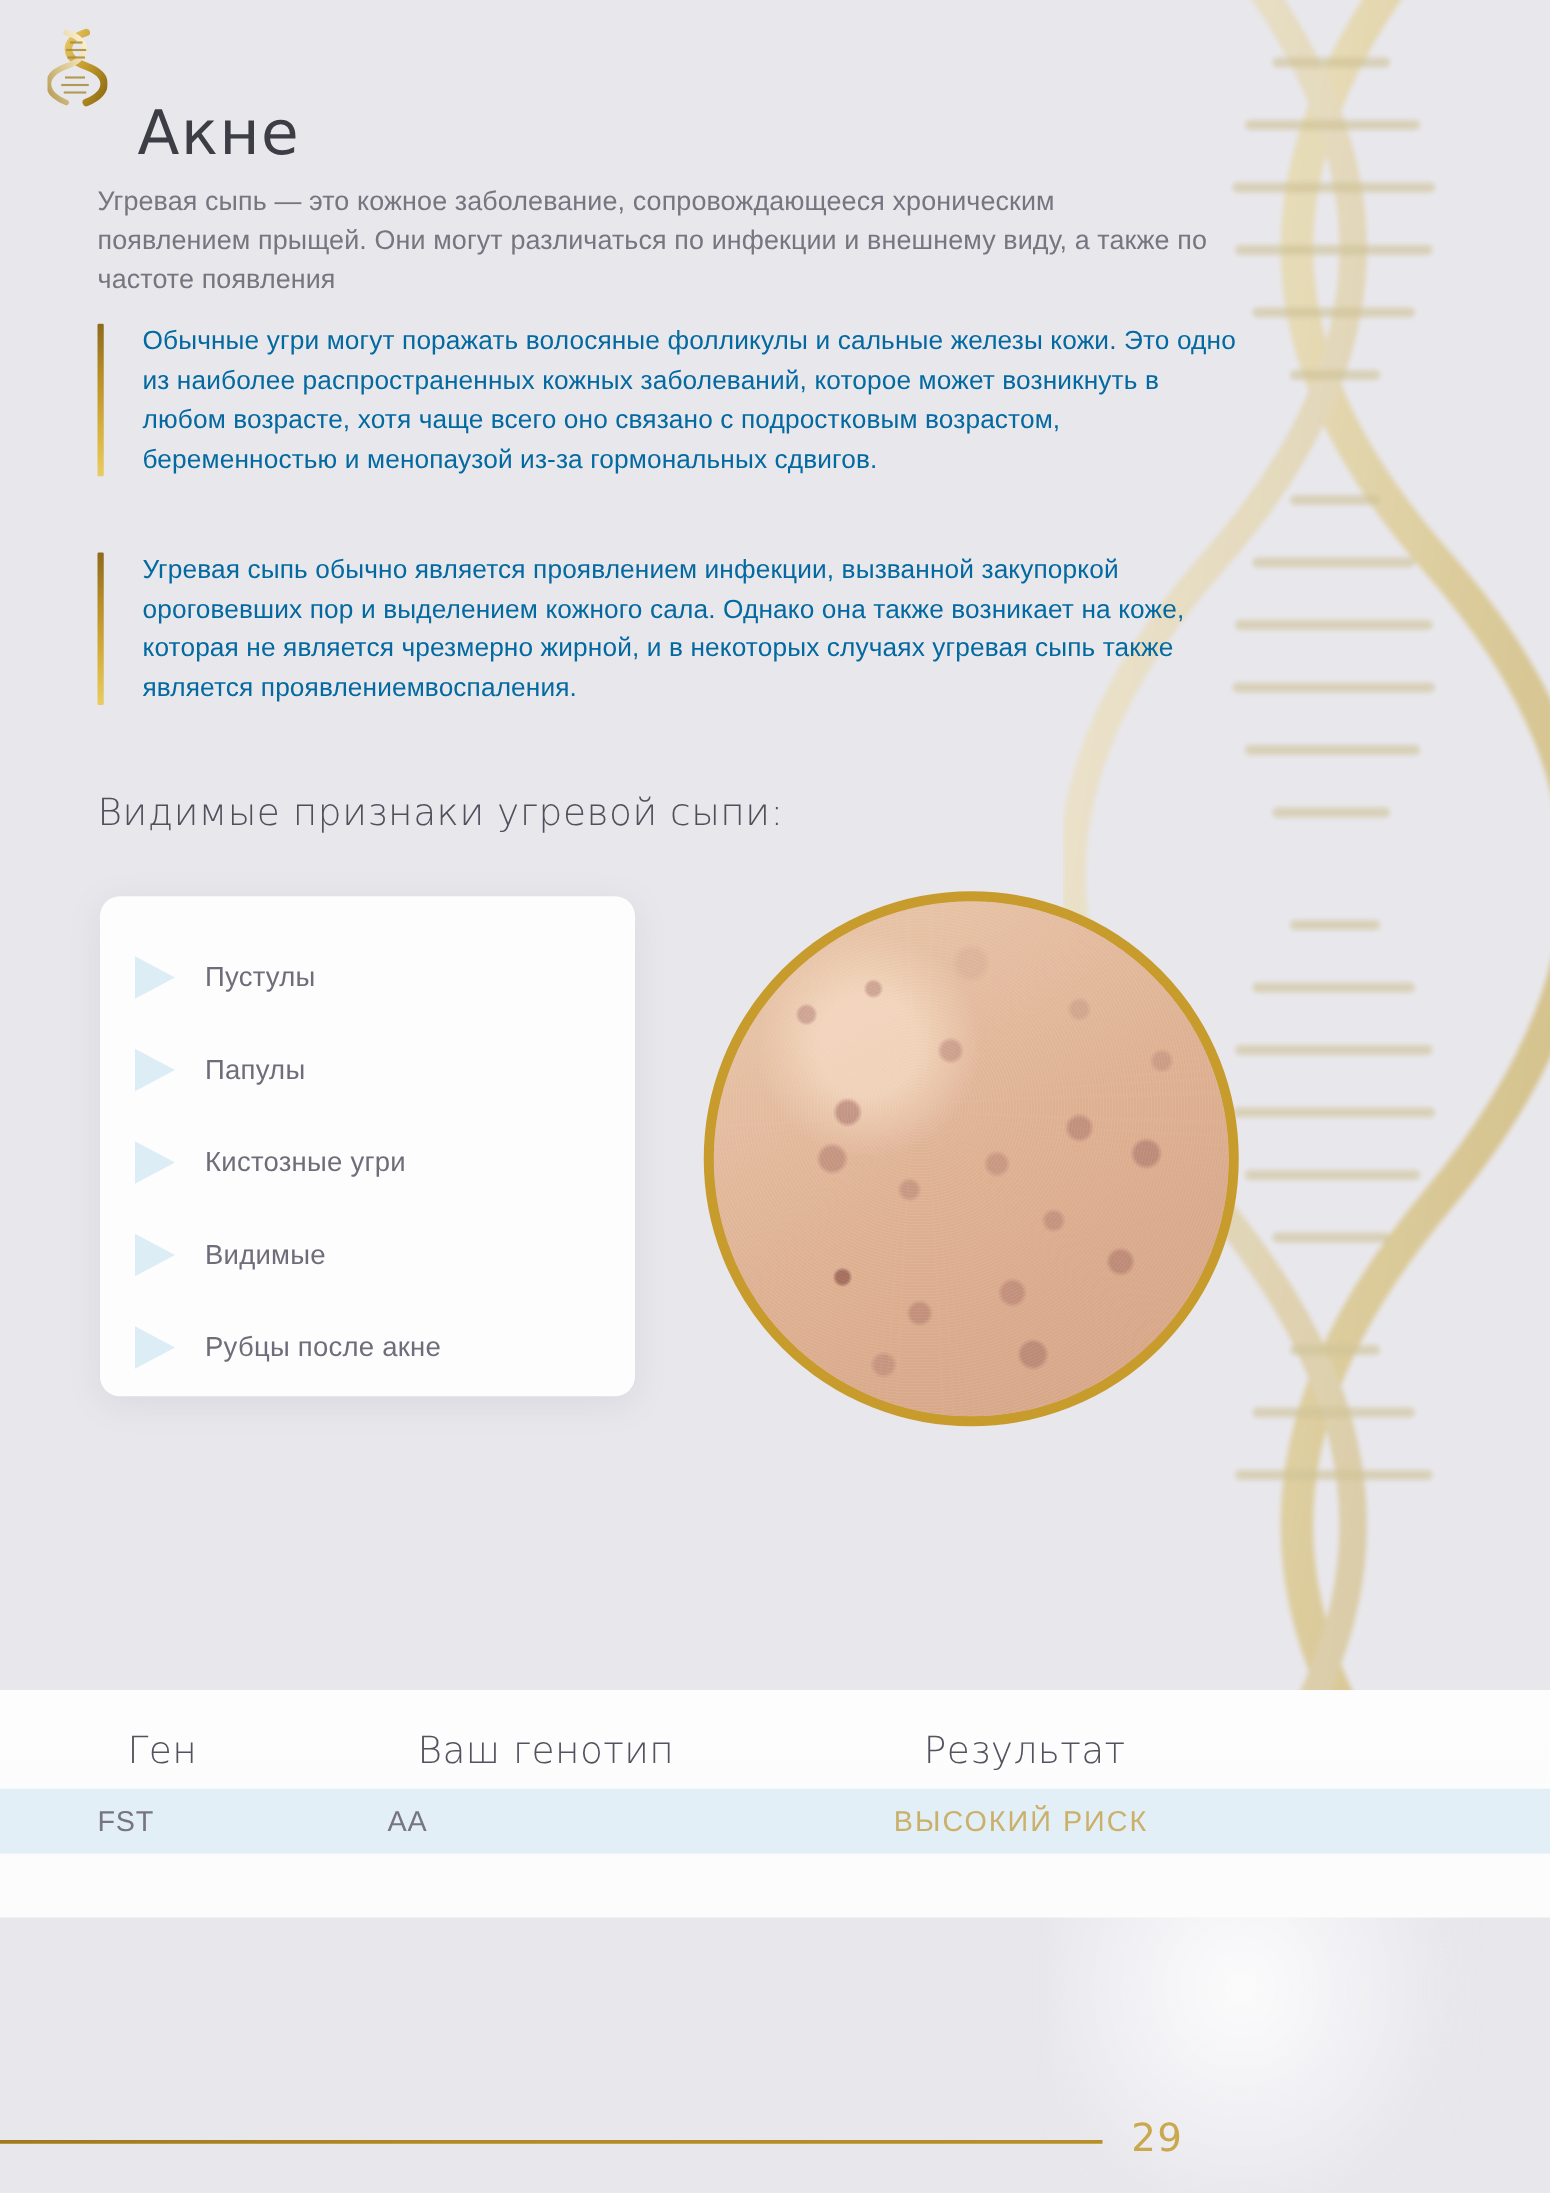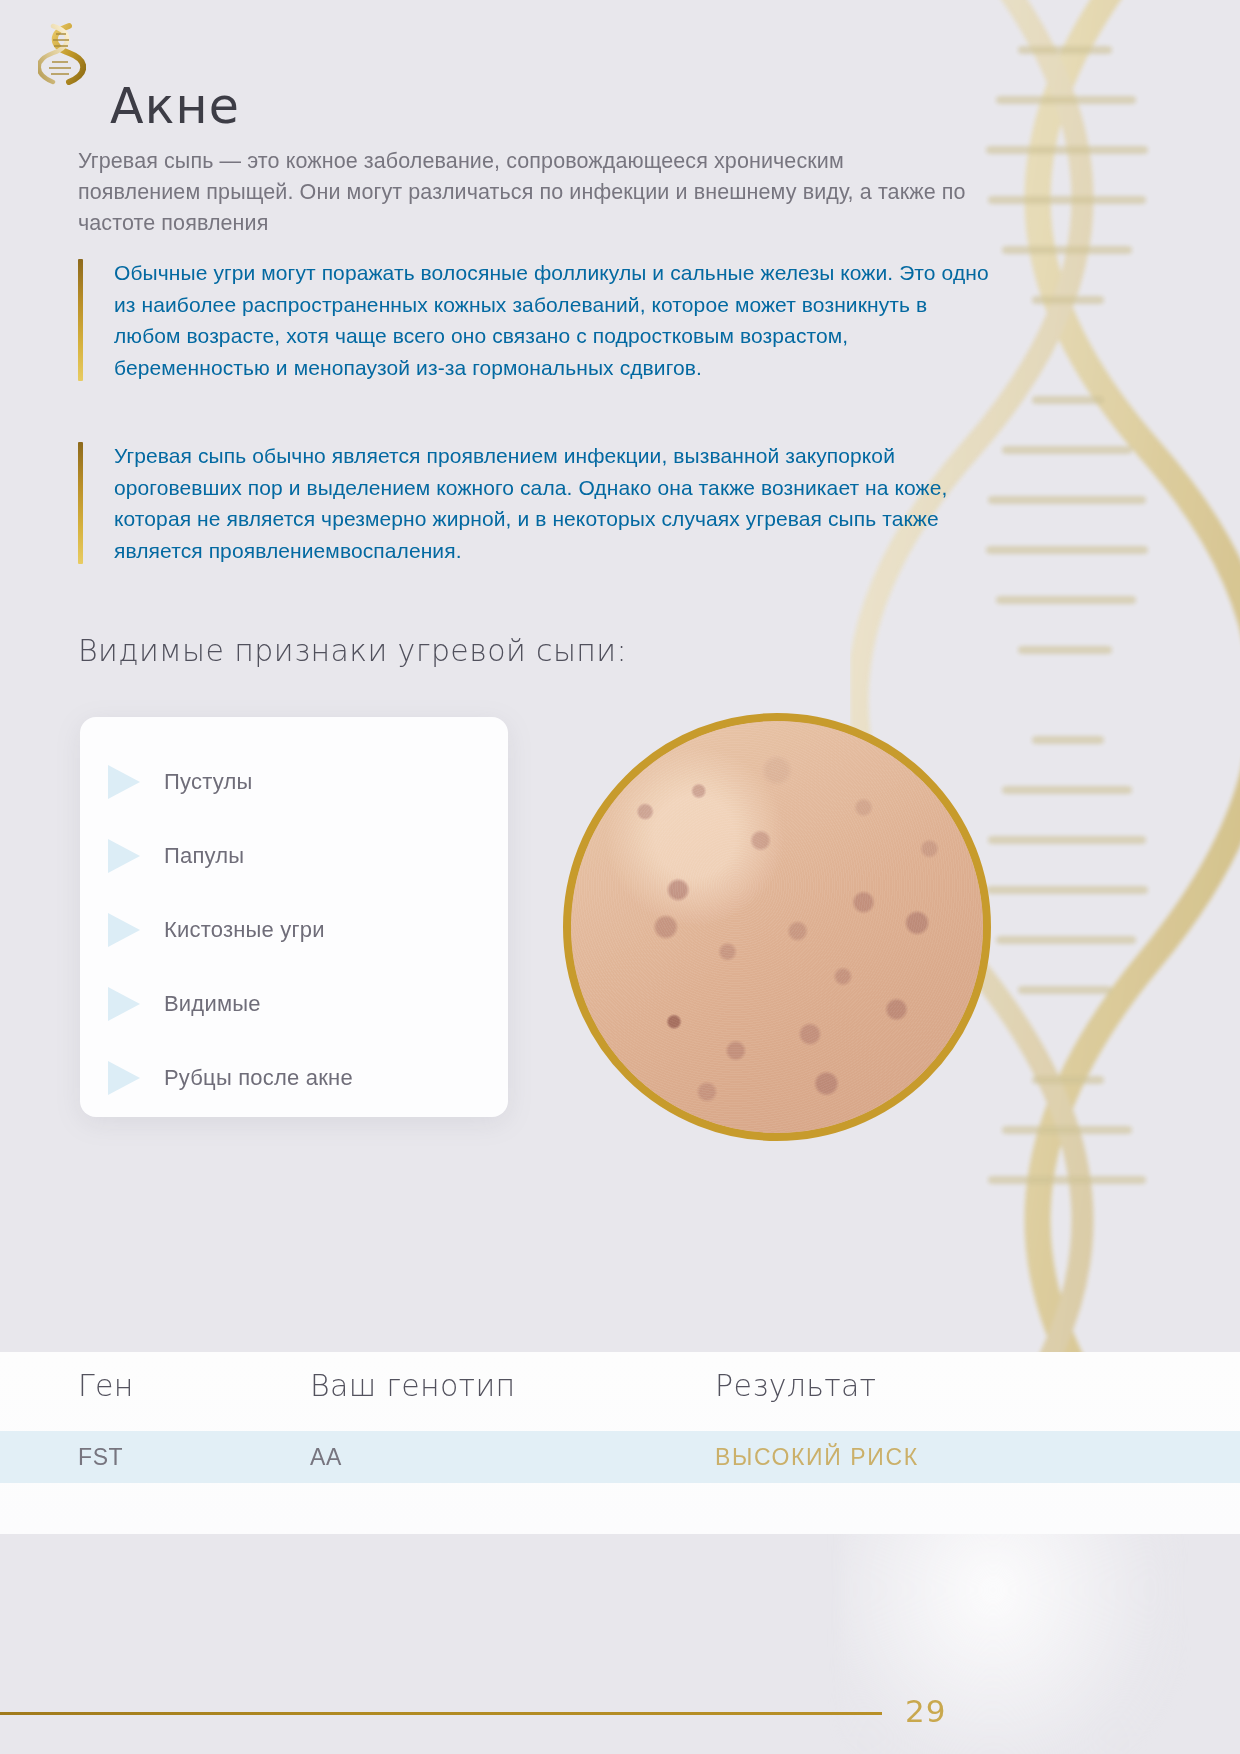--- a/index.html
+++ b/index.html
@@ -125,21 +125,21 @@
     opacity:.75;mix-blend-mode:overlay;
   }
 
   
   .table-band{
     position:absolute;left:0;top:1352px;width:1240px;height:182px;
     background:linear-gradient(180deg,#fdfdfd 0%,#fcfcfd 100%);
   }
   .table-header{
     position:absolute;left:0;top:1352px;width:1148px;height:66px;
-    display:flex;align-items:center;
+    display:flex;align-items:flex-end;padding-left:24px;
   }
   .table-row{
     position:absolute;left:0;top:1431px;width:1240px;height:52px;
     display:flex;align-items:center;background:#e2eff6;
   }
   .col-gene{width:310px;padding-left:78px;box-sizing:border-box;}
   .col-genotype{width:405px;box-sizing:border-box;}
   .col-result{flex:1;box-sizing:border-box;}
   .th{
     font-size:30px;font-weight:300;color:#53525e;letter-spacing:.3px;

